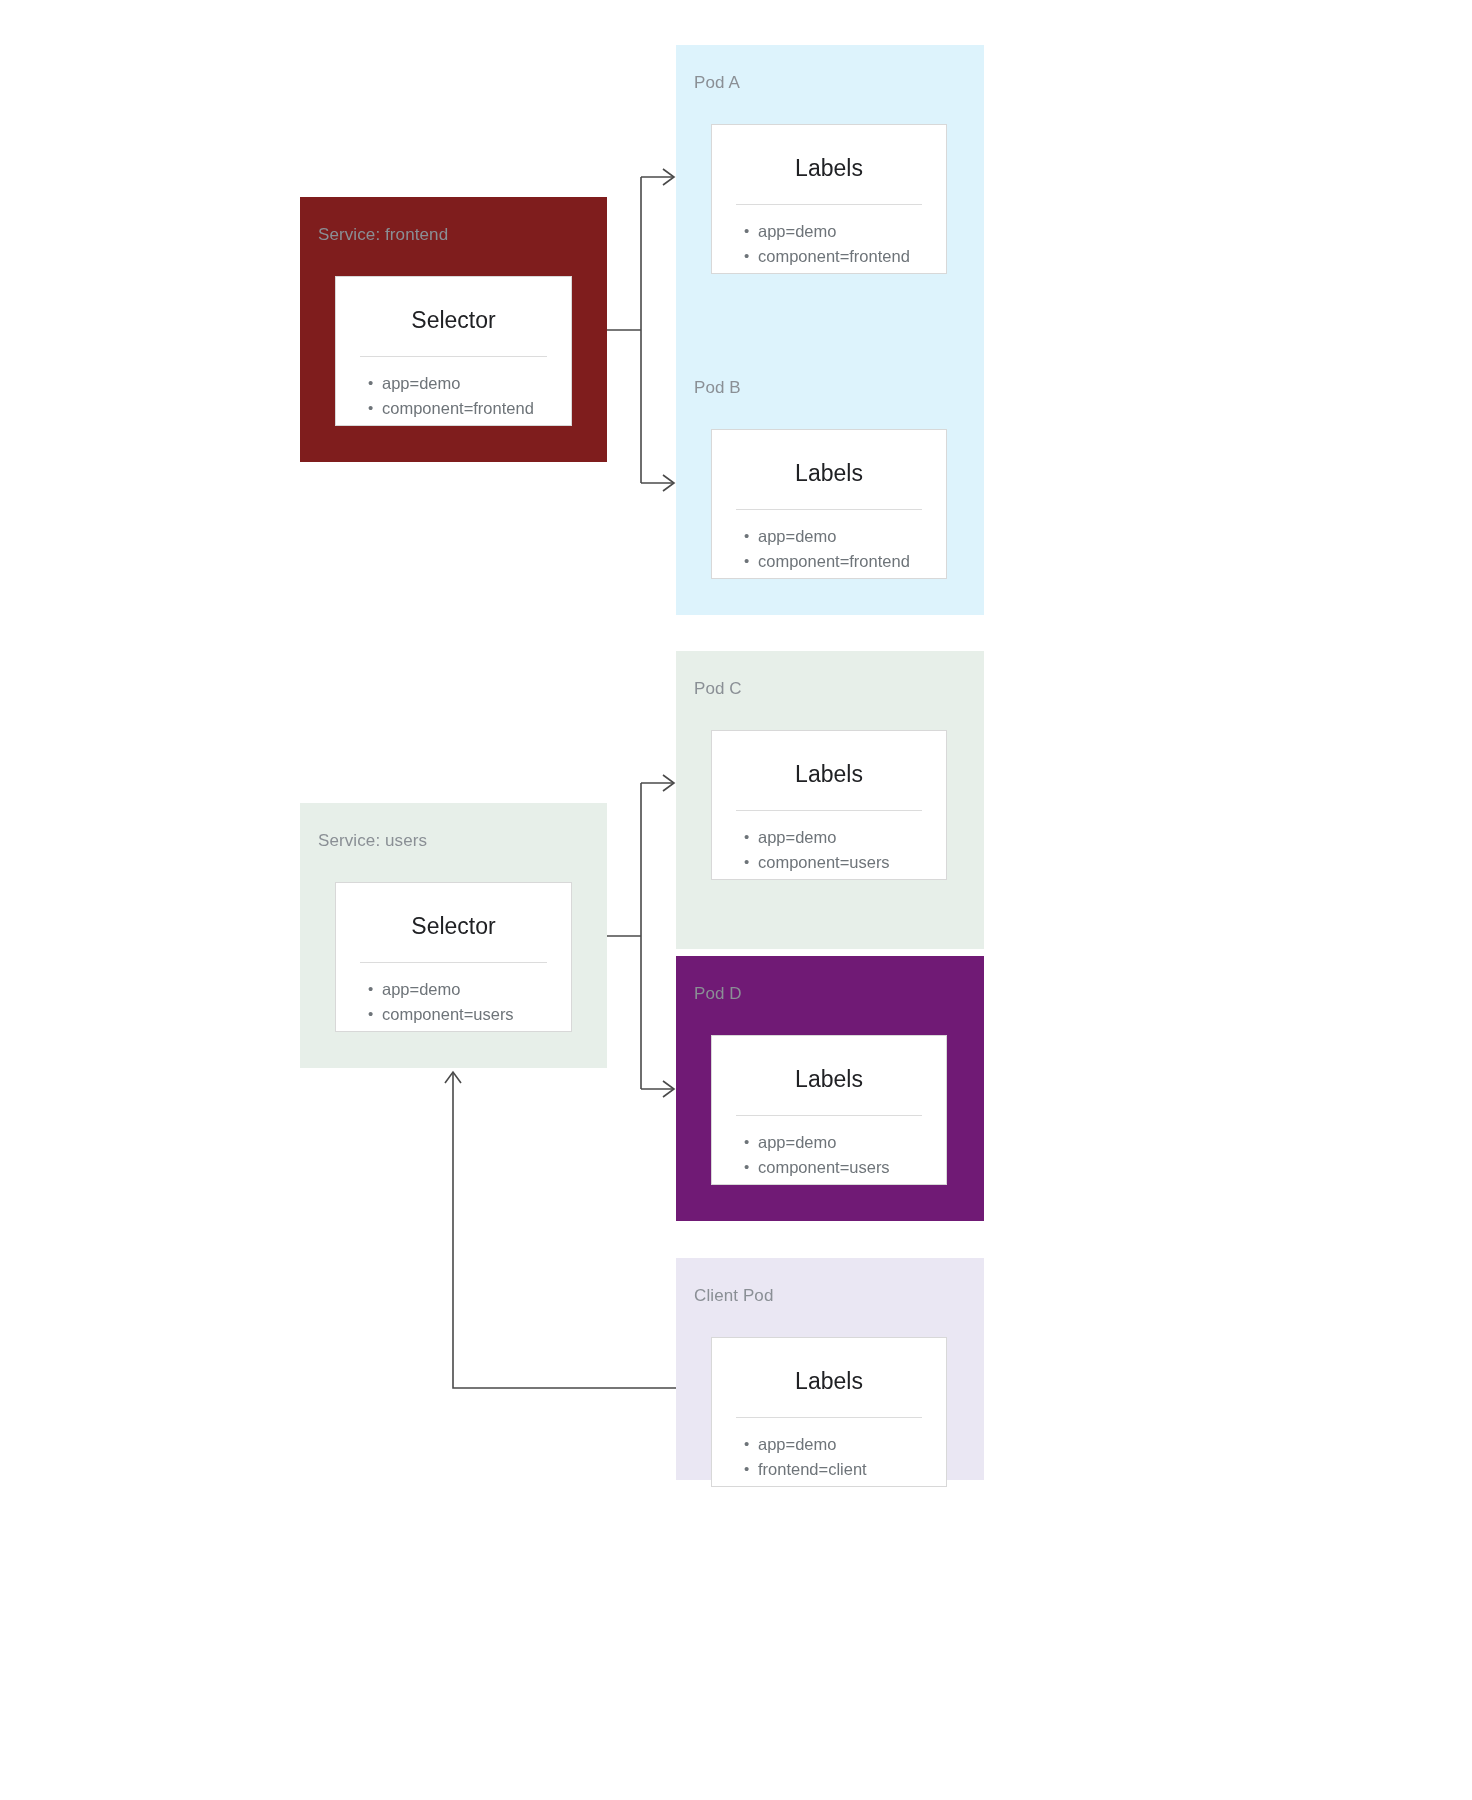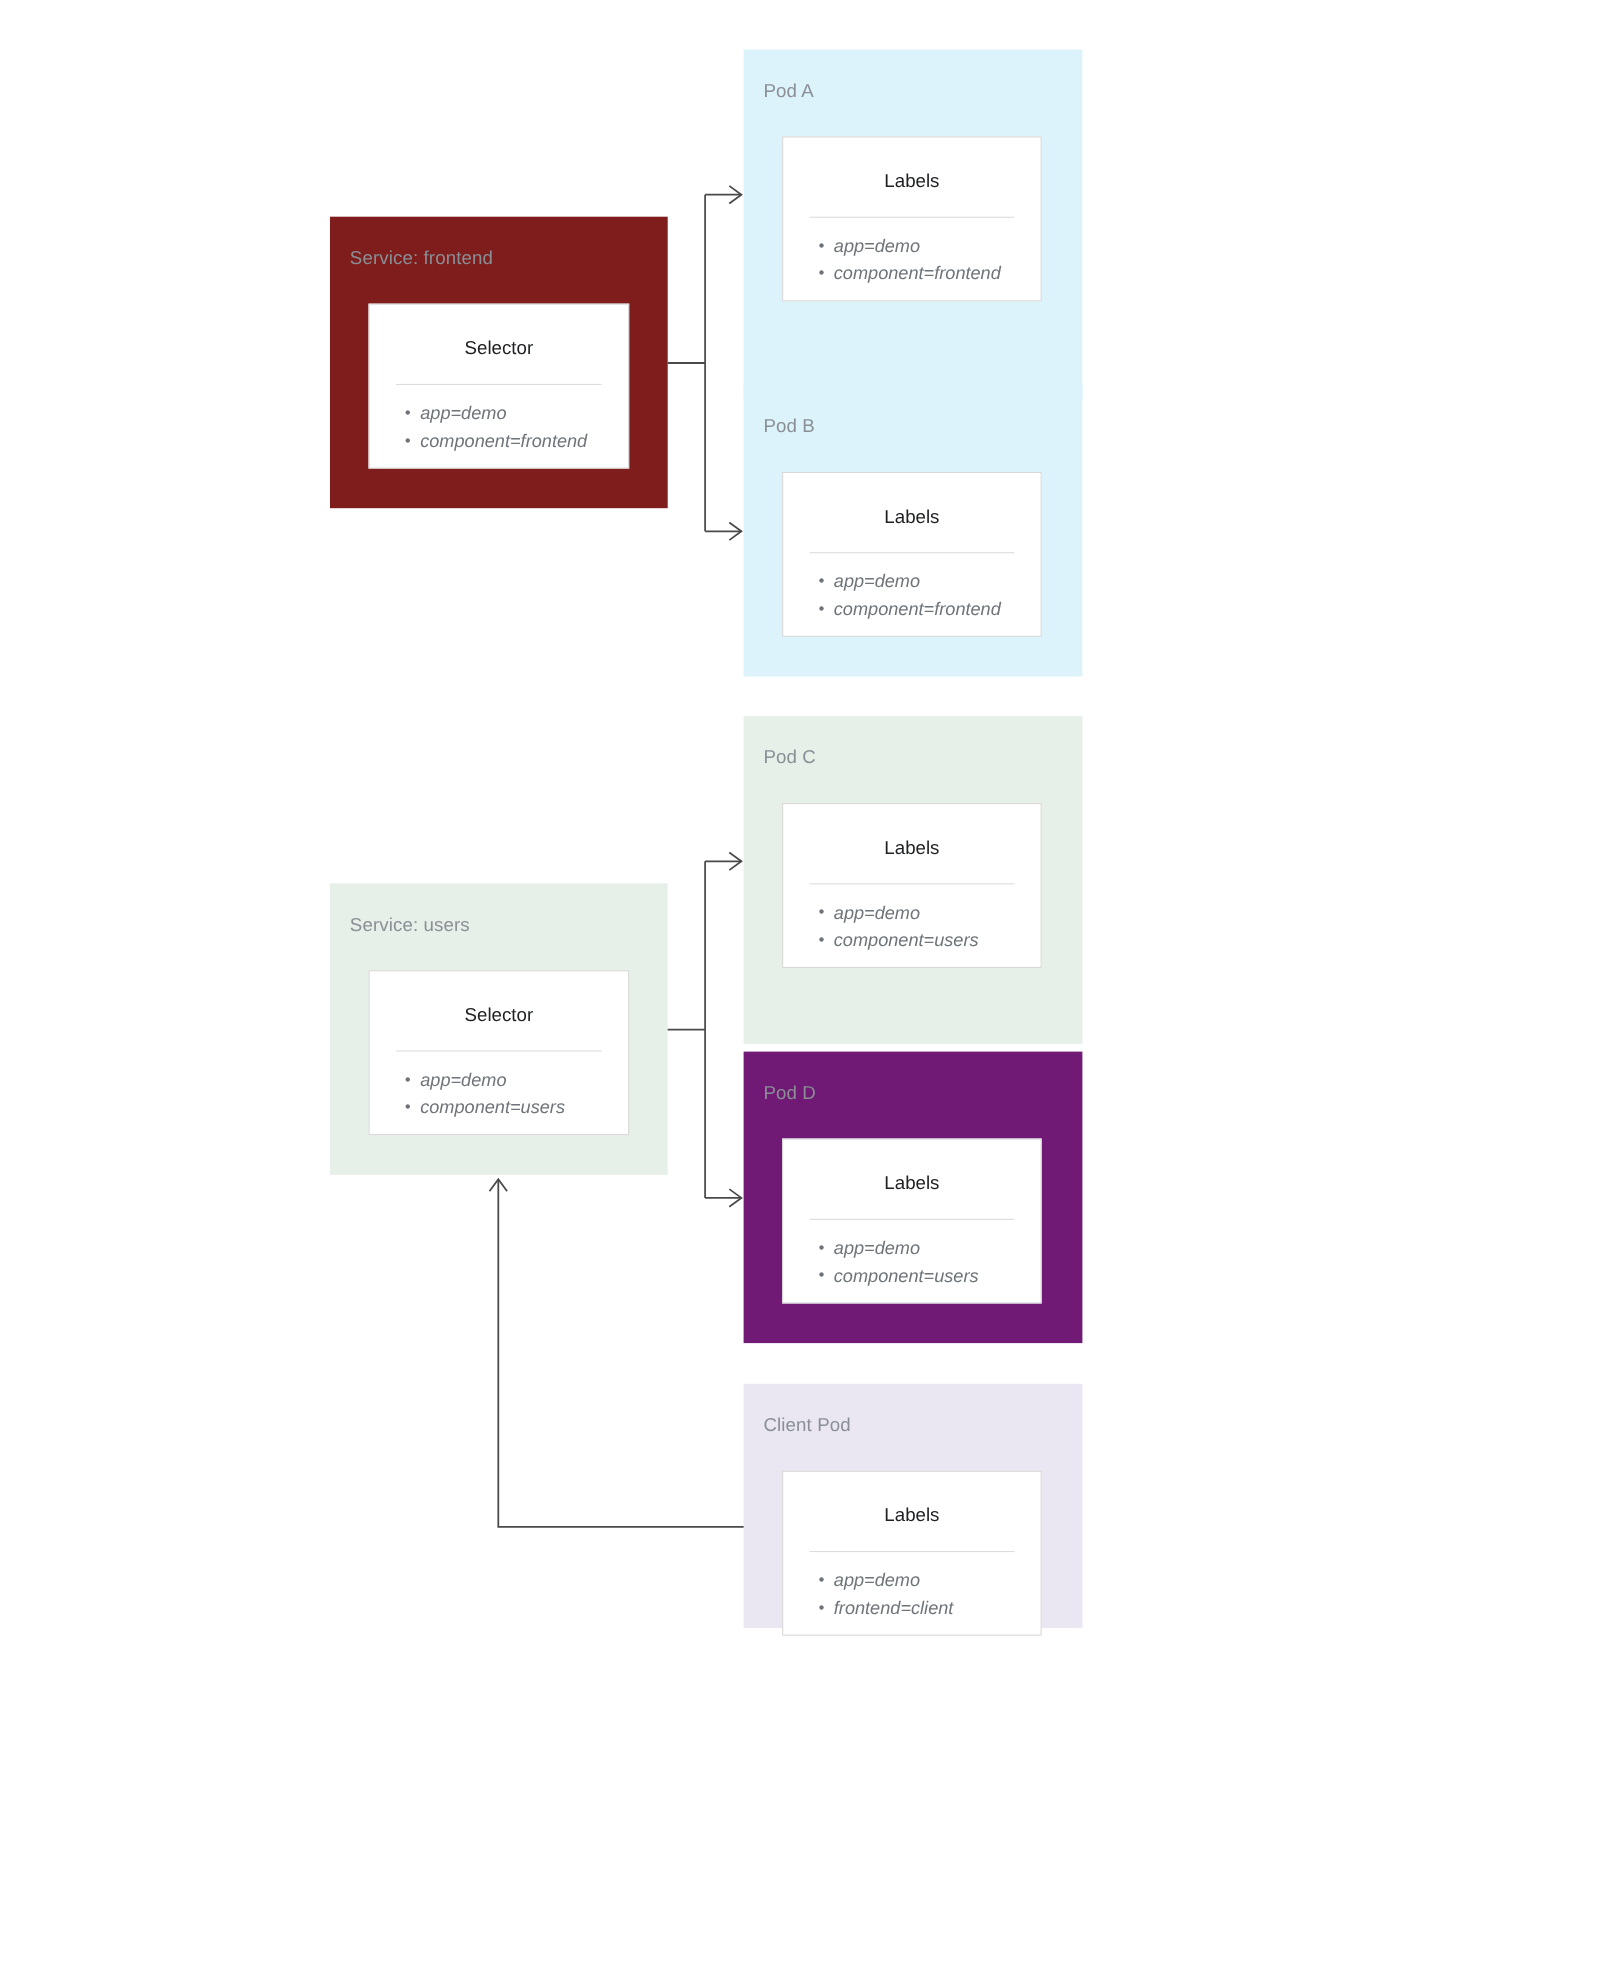--- a/index.html
+++ b/index.html
@@ -30,36 +30,35 @@
   .card {
     position: absolute;
     background: #ffffff;
     border: 1px solid #d8d8d8;
     display: flex;
     flex-direction: column;
     align-items: stretch;
   }
   .card-title {
     text-align: center;
-    font-size: 17px;
+    font-size: 23px;
     color: #202124;
     padding-top: 30px;
     padding-bottom: 22px;
     font-weight: 400;
   }
   .card-rule {
     height: 1px;
     background: #dcdcdc;
     margin: 0 24px;
   }
   .card-list {
     list-style: none;
     padding: 14px 0 0 46px;
     margin: 0;
-    font-style: italic;
   }
   .card-list li {
     position: relative;
     font-size: 16.5px;
     line-height: 25px;
     color: #6e7479;
     white-space: nowrap;
   }
   .card-list li::before {
     content: "\2022";

